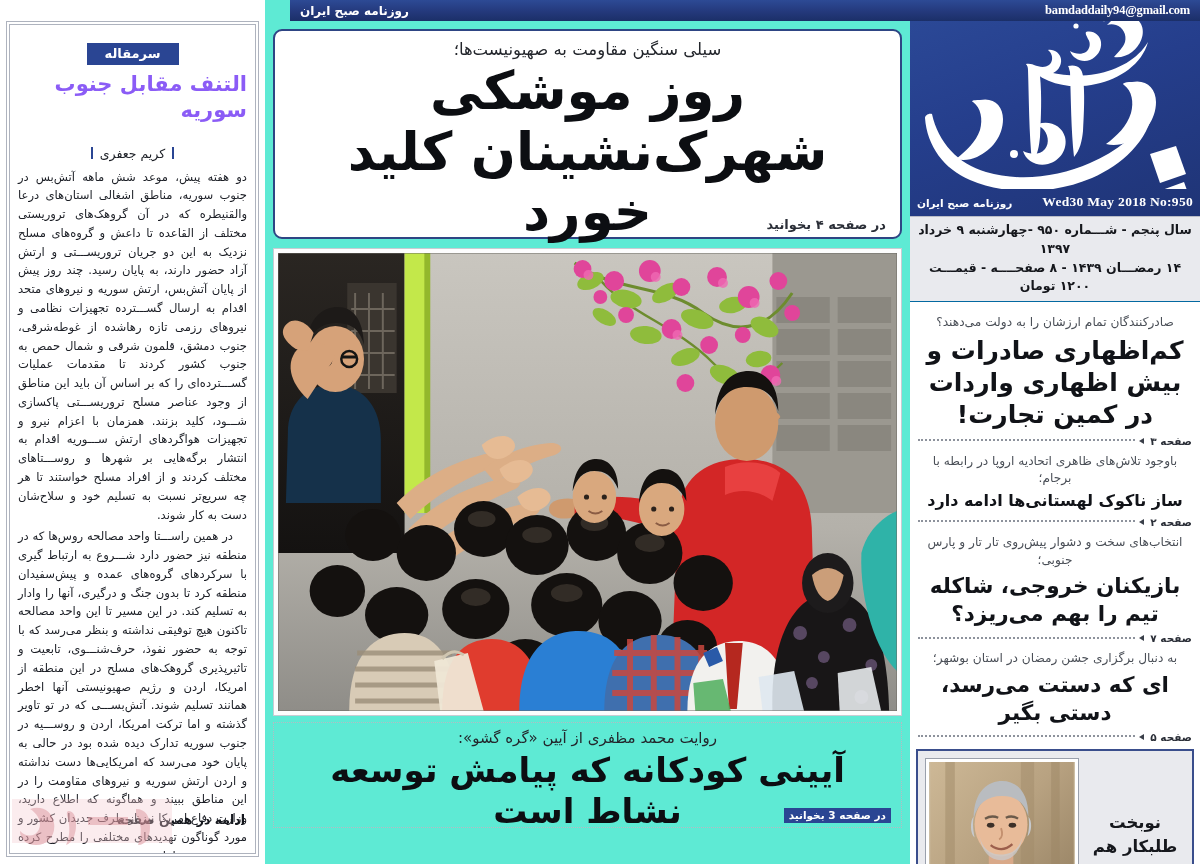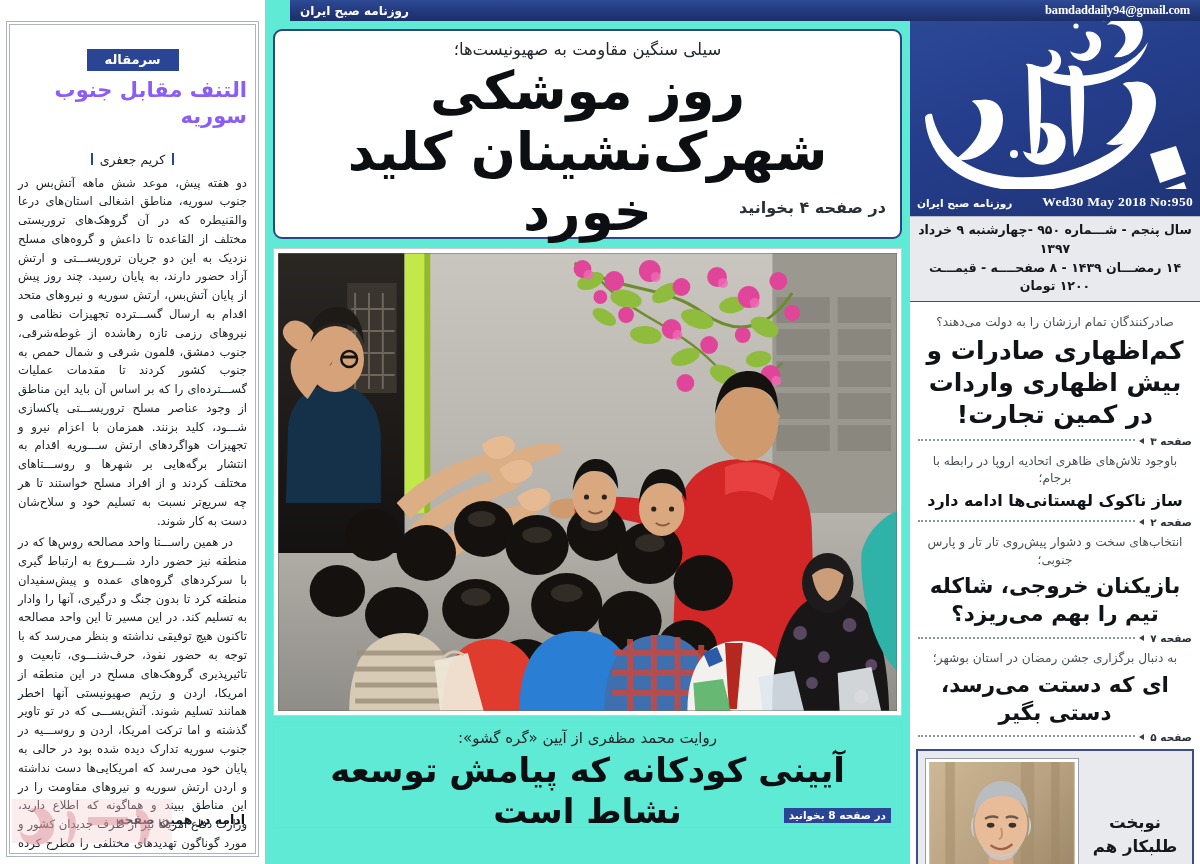--- a/index.html
+++ b/index.html
@@ -231,22 +231,22 @@
     text-align: center;
     font-size: 53px;
     font-weight: bold;
     color: #0c0e12;
     line-height: 1.12;
     letter-spacing: -1.5px;
     margin: 2px 0 0 0;
   }
   .lead-foot {
     position: absolute;
-    right: 14px; bottom: 20px;
-    font-size: 16px;
+    right: 14px; bottom: 5px;
+    font-size: 13px;
     color: #2b2f38;
     font-weight: bold;
   }
   .main-photo-wrap {
     margin: 9px 3px 0 3px;
     border: 1px solid #c9ccd3;
     padding: 4px;
     box-sizing: border-box;
     background: #fdfdfd;
     height: 468px;
@@ -299,21 +299,21 @@
     height: 864px;
     flex: 0 0 265px;
     order: 1;
     padding: 21px 6px 0 6px;
     box-sizing: border-box;
     position: relative;
     background: #ffffff;
   }
   .edit-frame {
     border: 4px double #aeb3be;
-    padding: 20px 8px 4px 8px;
+    padding: 14px 8px 4px 8px;
     box-sizing: border-box;
     height: 836px;
     position: relative;
     overflow: hidden;
     background: #fff;
   }
   .edit-badge {
     display: block;
     width: 92px;
     margin: 4px auto 6px auto;
@@ -741,21 +741,21 @@
           </g>
 
           <rect width="626" height="458" fill="none" stroke="#6d6a64" stroke-width="1"></rect>
         </svg>
       </div>
     </div>
 
     <div class="bottom-story">
       <div class="bs-kicker">روایت محمد مظفری از آیین «گره گشو»:</div>
       <div class="bs-title">آیینی کودکانه که پیامش توسعه نشاط است</div>
-      <div class="bs-foot">در صفحه 8 بخوانید</div>
+      <div class="bs-foot">در صفحه 3 بخوانید</div>
     </div>
   </div>
 
   <div class="col-right">
     <div class="edit-frame">
       <span class="edit-badge">سرمقاله</span>
       <div class="edit-title">التنف مقابل جنوب سوریه</div>
       <div class="edit-author">
         <span class="bar"></span><span>کریم جعفری</span><span class="bar"></span>
       </div>

